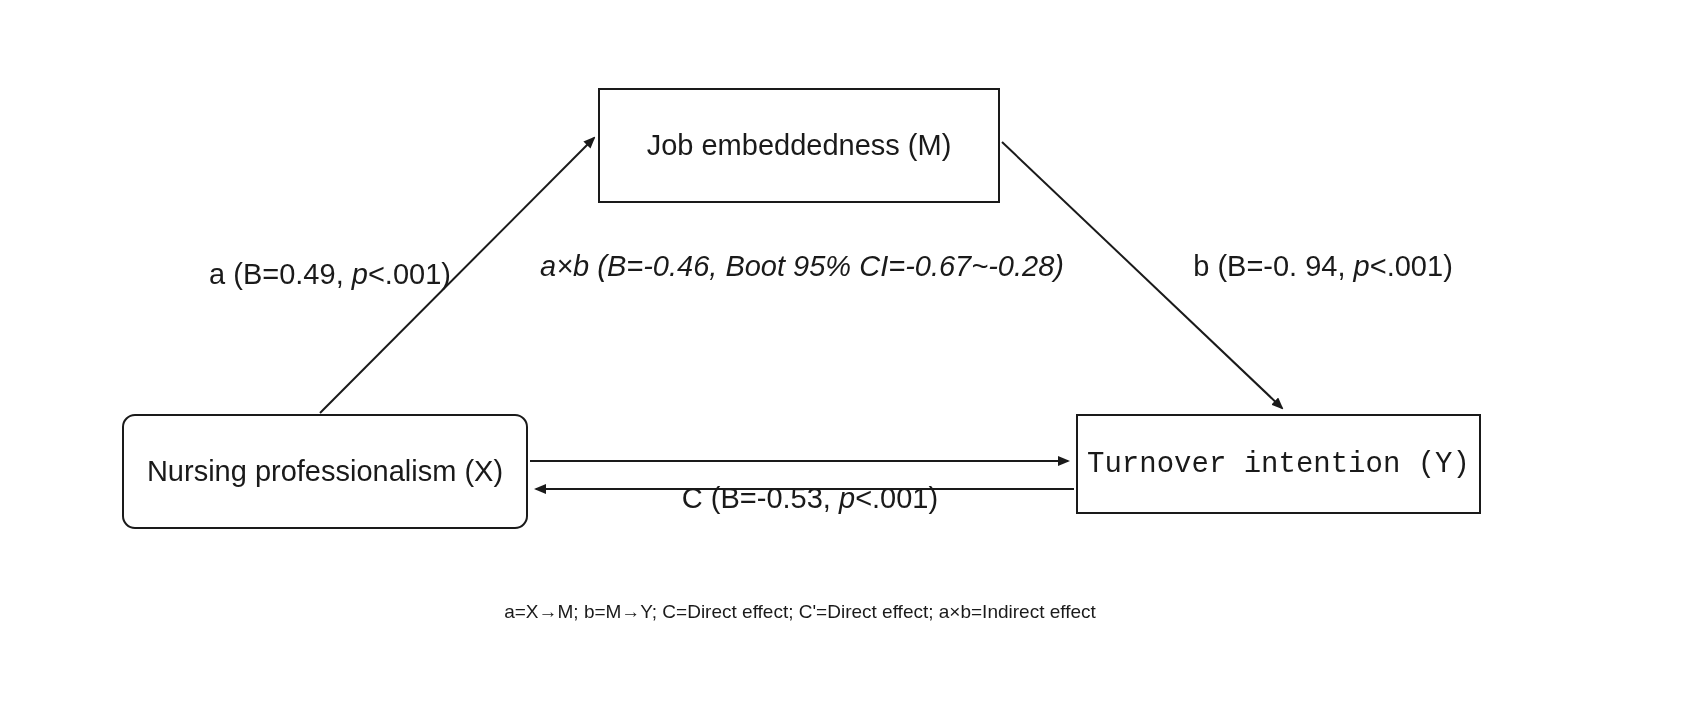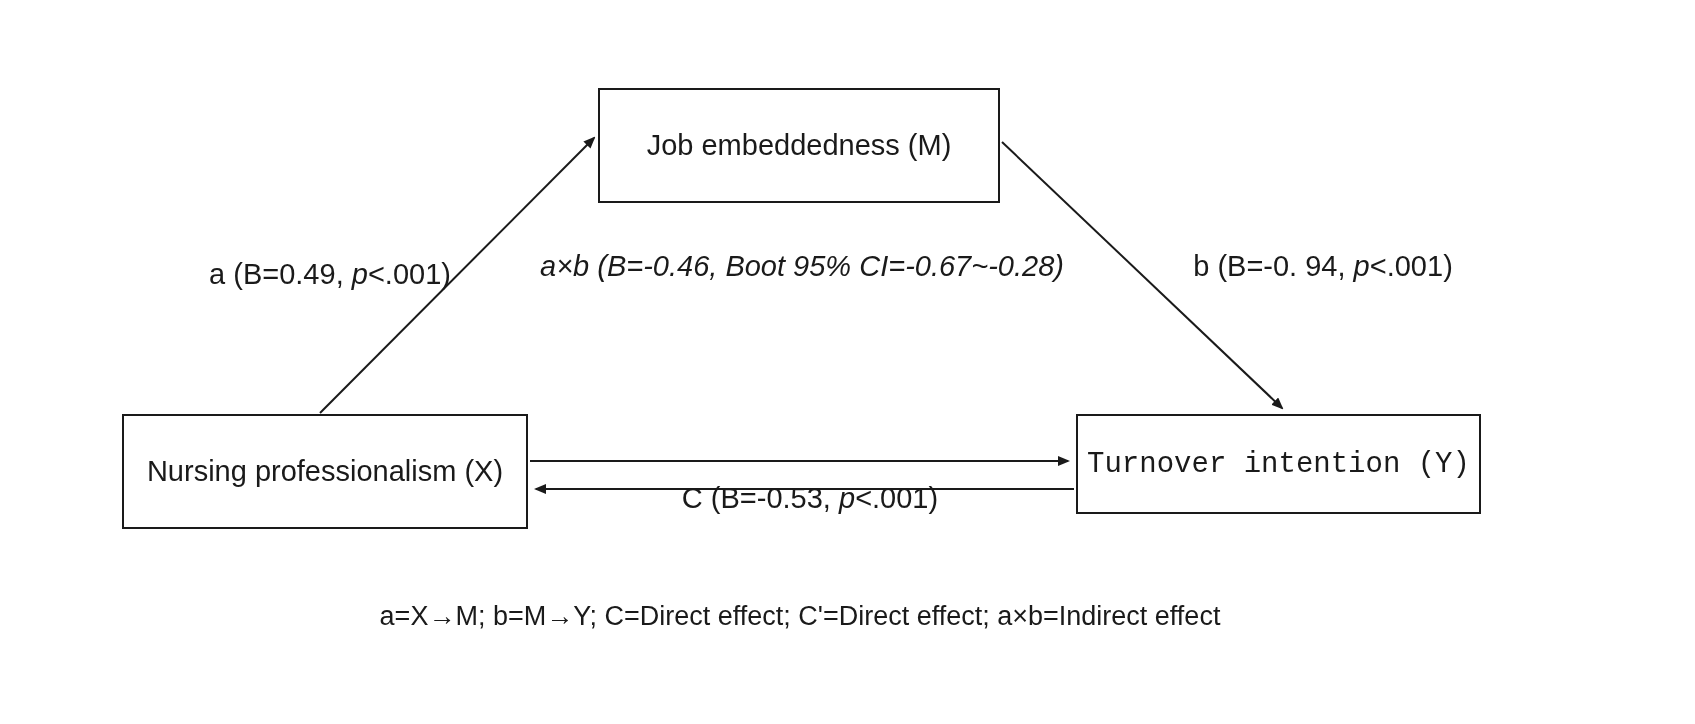--- a/index.html
+++ b/index.html
@@ -28,40 +28,40 @@
     border: 2px solid #1a1a1a;
     background: #ffffff;
     display: flex;
     align-items: center;
     justify-content: center;
     font-size: 29px;
     box-sizing: border-box;
     text-align: right;
   }
   .box-mediator    { left: 598px;  top: 88px;  width: 402px; height: 115px; }
-  .box-independent { left: 122px;  top: 414px; width: 406px; height: 115px; }
+  .box-independent { left: 122px;  top: 414px; width: 406px; height: 115px; border-radius: 13px; }
   .box-dependent   { left: 1076px; top: 414px; width: 405px; height: 100px; font-family: Liberation Mono, monospace; }
   .label {
     position: absolute;
     font-size: 29px;
     text-align: center;
     white-space: nowrap;
   }
   .label i { font-style: italic; }
   .label-a        { left: 150px; top: 258px; width: 360px; }
   .label-ab       { left: 540px; top: 250px; width: 520px; font-style: italic; }
   .label-b        { left: 1153px; top: 250px; width: 340px; }
   .label-c-prime  { left: 645px; top: 397px; width: 330px; }
   .label-c        { left: 645px; top: 482px; width: 330px; }
   .legend-note {
     position: absolute;
     left: 0;
     top: 601px;
     width: 1600px;
-    font-size: 27px;
+    font-size: 19px;
     text-align: center;
     white-space: nowrap;
   }
 </style>
 </head>
 <body>
 
 <div class="canvas">
 
   <svg class="arrow-layer" viewBox="0 0 1695 724" xmlns="http://www.w3.org/2000/svg">

